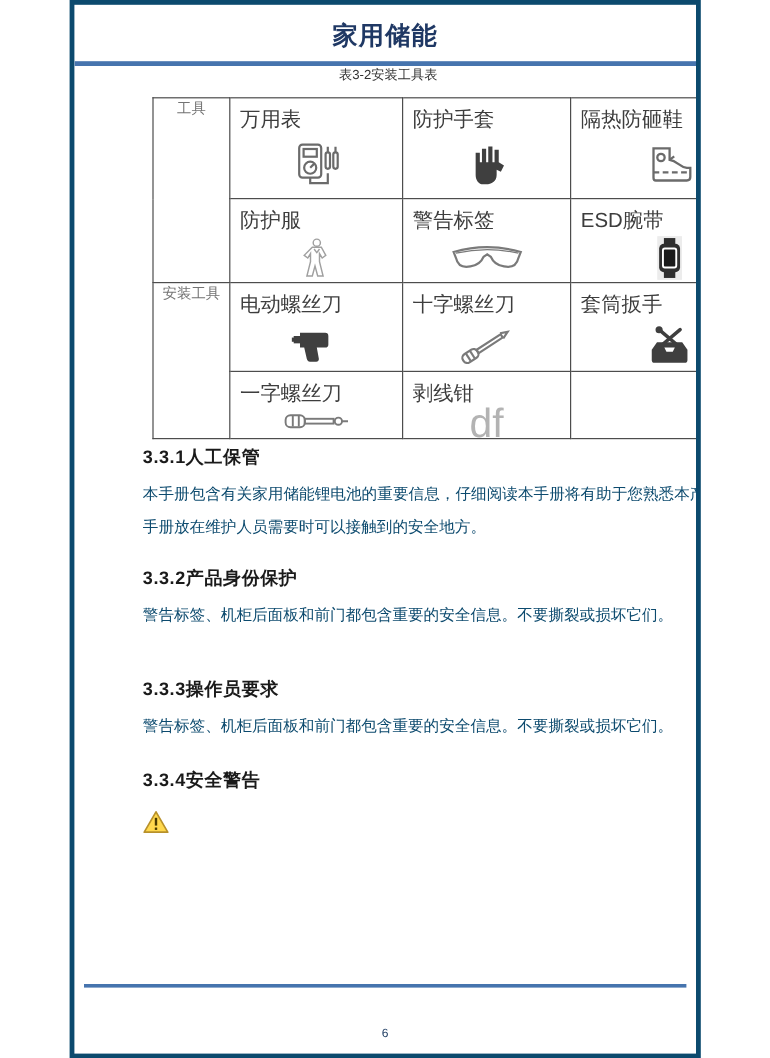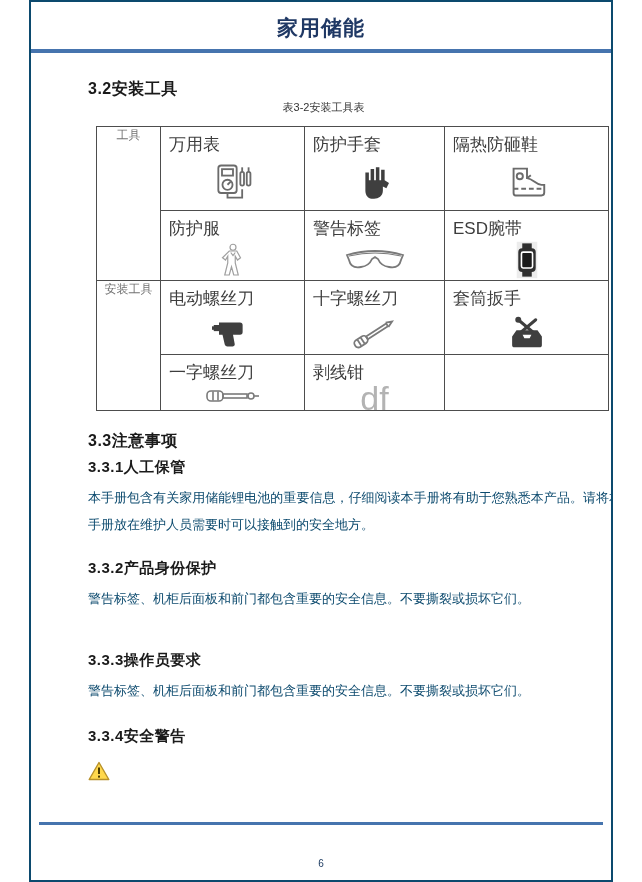--- a/index.html
+++ b/index.html
@@ -1,22 +1,22 @@
 <!DOCTYPE html>
 <html><head>
 <meta charset="utf-8">
 <style>
   * { margin:0; padding:0; box-sizing:border-box; }
   html,body { background:#ffffff; }
   .page {
     position:relative;
-    width:584px; height:882px;
+    width:526px; height:882px;
     margin:0 auto;
     background:#ffffff;
-    border:2px solid #0c4a6e;
+    border:4px solid #0c4a6e;
     font-family:"Liberation Sans","DejaVu Sans",sans-serif;
     color:#262626;
     overflow:hidden;
   }
   
   .header { padding-top:12px; text-align:center; }
   .doc-title { font-size:21px; font-weight:bold; color:#1F3864; letter-spacing:1px; }
   .header-rule { height:4px; background:#4674AE; margin-top:7px; }
   
   .content { padding:0 52px 0 57px; }
@@ -49,21 +49,20 @@
 
 <div class="page">
 
   <div class="header">
     <div class="doc-title">家用储能</div>
   </div>
   <div class="header-rule"></div>
 
   <div class="content">
 
-    <h2 class="sec">3.2安装工具</h2>
     <div class="caption">表3-2安装工具表</div>
 
     <table class="tools">
       <tbody>
           <tr class="r1">
         <td class="group-label" rowspan="2">工具</td>
         <td class="c1">
           <div class="cell">
             <span class="tool-name">万用表</span>
             <div class="icon-wrap" style="height:52px">
@@ -221,21 +220,20 @@
         </td>
         <td class="c3">
           <div class="cell">
             <span class="tool-name"></span>
           </div>
         </td>
       </tr>
     </tbody>
       </table>
 
-    <h2 class="sec" style="margin-top:20px">3.3注意事项</h2>
 
     <h3 class="sub" style="margin-top:6px">3.3.1人工保管</h3>
     <p class="body">本手册包含有关家用储能锂电池的重要信息，仔细阅读本手册将有助于您熟悉本产品。请将本手册放在维护人员需要时可以接触到的安全地方。</p>
 
     <h3 class="sub" style="margin-top:21px">3.3.2产品身份保护</h3>
     <p class="body">警告标签、机柜后面板和前门都包含重要的安全信息。不要撕裂或损坏它们。</p>
 
     <h3 class="sub" style="margin-top:39px">3.3.3操作员要求</h3>
     <p class="body">警告标签、机柜后面板和前门都包含重要的安全信息。不要撕裂或损坏它们。</p>
 

